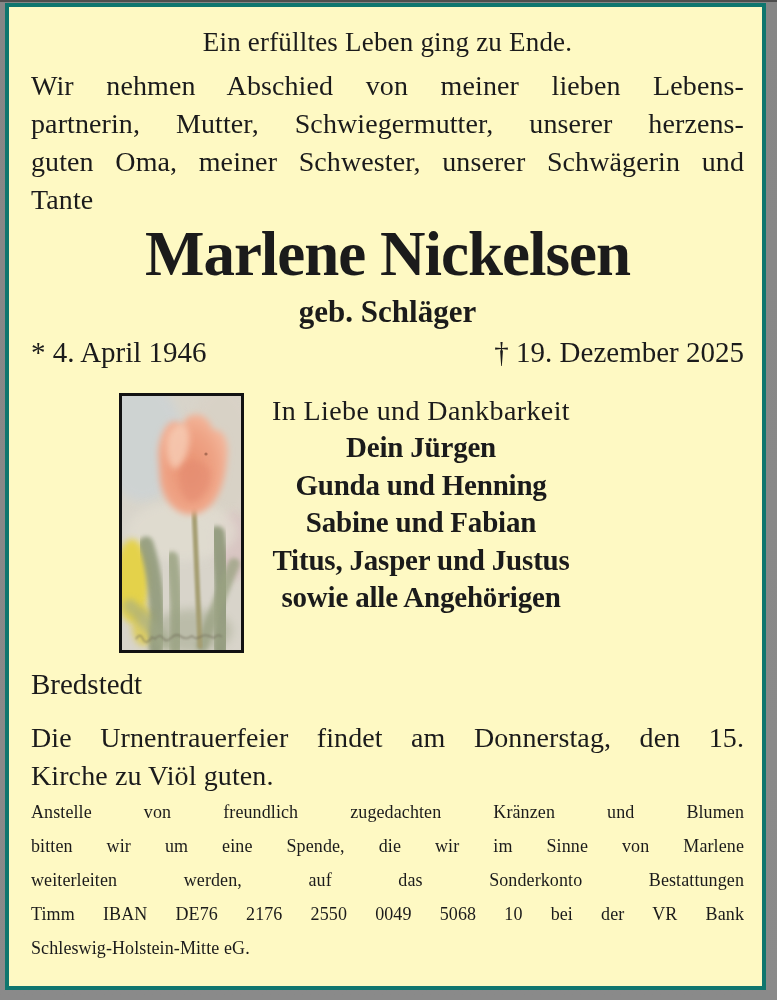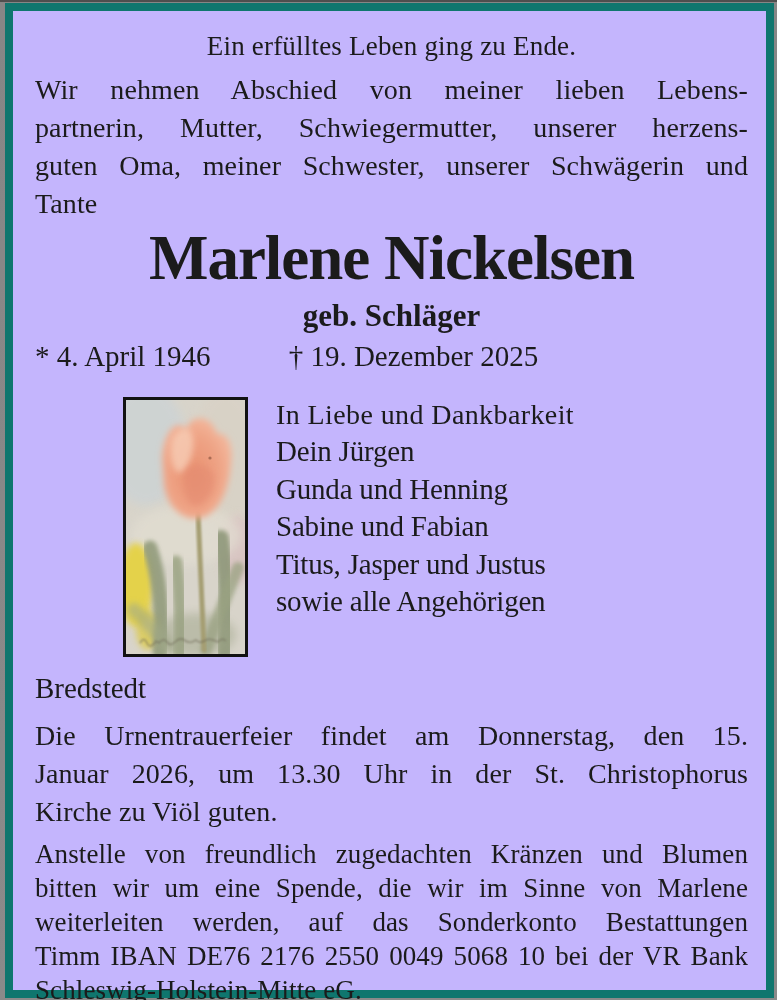--- a/index.html
+++ b/index.html
@@ -7,22 +7,22 @@
     width: 777px; height: 1000px;
     background: linear-gradient(#4e4e4e 0, #4e4e4e 2px, #868686 2px, #8a8a8a 100%);
     font-family: "Liberation Serif", "DejaVu Serif", serif;
     position: relative;
     overflow: hidden;
   }
   .card {
     position: absolute;
     left: 5px; top: 3px;
     width: 753px; height: 979px;
-    background: #c4b5fd;
-    border: 8px solid #0f766e;
+    background: #fef9c3;
+    border: 4px solid #0f766e;
     box-sizing: content-box;
     color: #1b1b1b;
   }
   .content {
     padding: 12px 18px 0 22px;
     width: 713px;
     box-sizing: border-box;
     width: auto;
   }
   .opening {
@@ -46,21 +46,21 @@
   }
   .maiden {
     text-align: center;
     font-size: 31px;
     line-height: 30px;
     margin-top: 12px;
     font-weight: bold;
   }
   .dates {
     display: flex;
-    justify-content: flex-start;
+    justify-content: space-between;
     gap: 78px;
     font-size: 29px;
     line-height: 34px;
     margin-top: 8px;
   }
   .photo-row {
     display: flex;
     margin-top: 24px;
     margin-left: 88px;
     align-items: flex-start;
@@ -74,30 +74,31 @@
   .photo-frame svg { display: block; }
   .tribute-block { margin-left: 28px; }
   .tribute-intro {
     font-size: 28px;
     line-height: 36px;
     letter-spacing: 0.4px;
   }
   .mourner {
     font-size: 29px;
     line-height: 37.5px;
-    font-weight: 400;
+    font-weight: 700;
     letter-spacing: -0.2px;
+    text-align: center;
   }
   .city {
     font-size: 29px;
     line-height: 38px;
     margin-top: 12px;
   }
-  .service { margin-top: 10px; }
-  .donation { margin-top: 6px; font-size: 27px; line-height: 34px; }
+  .service { margin-top: 16px; }
+  .donation { font-size: 18px; line-height: 34px; }
 </style>
 </head>
 <body>
 
 <div class="card">
   <div class="content">
 
     <div class="opening">Ein erfülltes Leben ging zu Ende.</div>
 
     <div class="para intro">
@@ -176,21 +177,20 @@
         <div class="mourner">Sabine und Fabian</div>
         <div class="mourner">Titus, Jasper und Justus</div>
         <div class="mourner">sowie alle Angehörigen</div>
       </div>
     </div>
 
     <div class="city">Bredstedt</div>
 
     <div class="para service">
       <div class="jline">Die Urnentrauerfeier findet am Donnerstag, den 15.</div>
-      <div class="jline">Januar 2026, um 13.30 Uhr in der St. Christophorus</div>
       <div class="jline lastline">Kirche zu Viöl guten.</div>
     </div>
 
     <div class="para donation">
       <div class="jline">Anstelle von freundlich zugedachten Kränzen und Blumen</div>
       <div class="jline">bitten wir um eine Spende, die wir im Sinne von Marlene</div>
       <div class="jline">weiterleiten werden, auf das Sonderkonto Bestattungen</div>
       <div class="jline">Timm IBAN DE76 2176 2550 0049 5068 10 bei der VR Bank</div>
       <div class="jline lastline">Schleswig-Holstein-Mitte eG.</div>
     </div>

